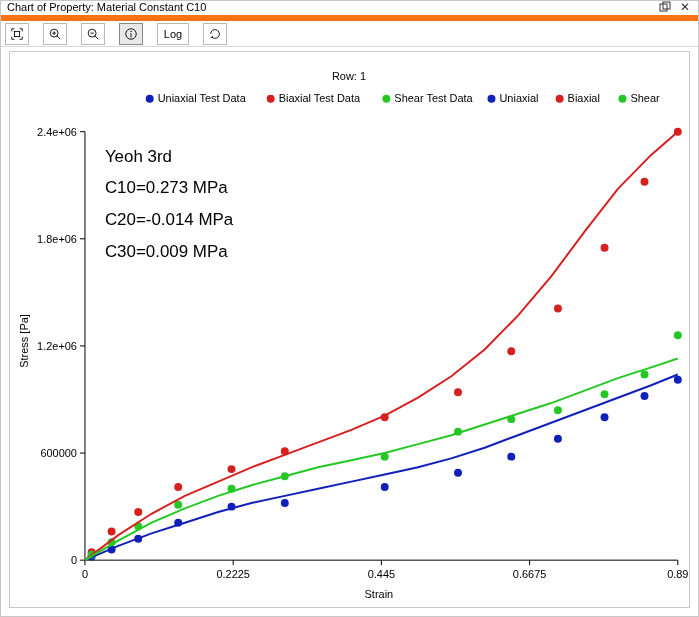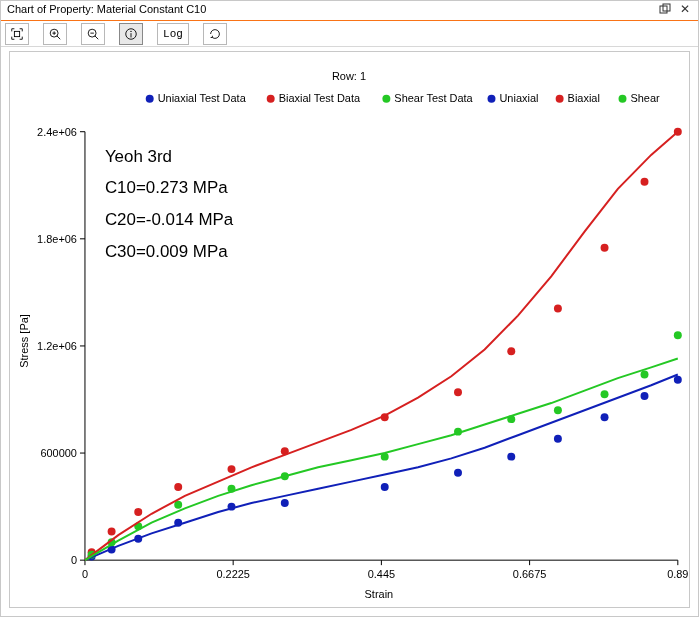--- a/index.html
+++ b/index.html
@@ -19,21 +19,21 @@
     border: 1px solid #c8c8c8;
     box-sizing: border-box;
     position: relative;
     background: #fff;
   }
   .titlebar {
     display: flex;
     align-items: center;
     justify-content: space-between;
     padding: 0 6px 3px 6px;
-    border-bottom: 1px solid #f97316;
+    border-bottom: 6px solid #f97316;
     font-size: 11px;
     height: 20px;
     box-sizing: border-box;
   }
   .titlebar .title { font-size: 11px; }
   .titlebar .win-btns { display: flex; gap: 6px; align-items: center; }
   .win-btn {
     width: 14px; height: 14px;
     display: flex; align-items: center; justify-content: center;
     cursor: pointer;
@@ -54,21 +54,20 @@
   .tool-btn {
     width: 24px; height: 22px;
     border: 1px solid #b8b8b8;
     background: #fff;
     display: flex;
     align-items: center;
     justify-content: center;
     cursor: pointer;
     box-sizing: border-box;
     margin-right: 14px;
-    font-family: Liberation Mono, monospace;
   }
   .tool-btn.active {
     background: #e8e8e8;
     border: 1px solid #888;
   }
   .tool-btn.wide { width: 32px; font-size: 11px; }
   .tool-btn svg { width: 14px; height: 14px; }
   .chart-area {
     position: absolute;
     left: 8px;

